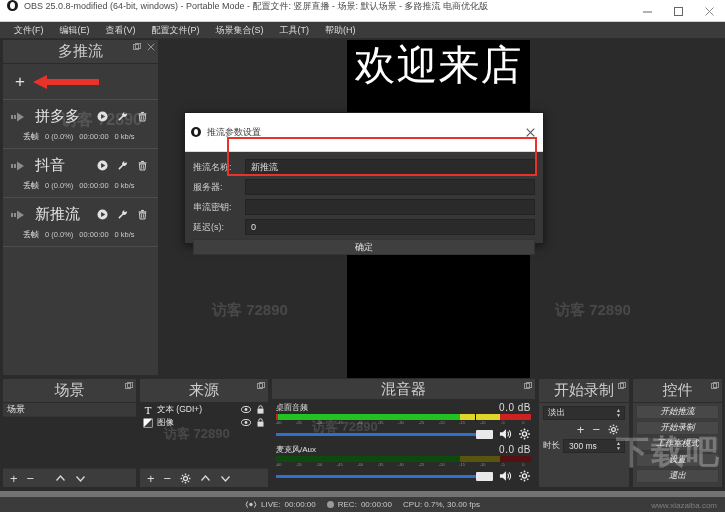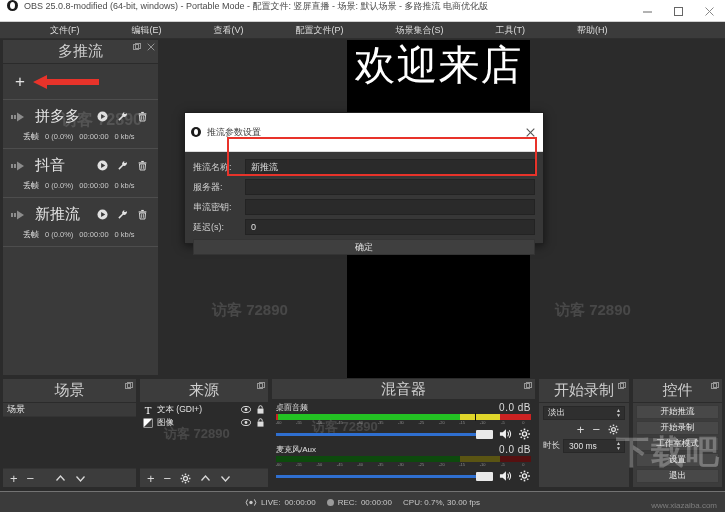--- a/index.html
+++ b/index.html
@@ -38,21 +38,21 @@
   }
   .tb-btn svg { display: block; }
 
   
   .menubar {
     position: absolute; left: 0; top: 22px; width: 725px; height: 17px;
     background: #3b3b3b; display: flex; align-items: center;
     padding-left: 6px; border-bottom: 1px solid #2e2e2e;
   }
   .menu-item {
-    font-size: 9px; color: #dedede; padding: 2px 8px; white-space: nowrap; margin-left: 36px;
+    font-size: 9px; color: #dedede; padding: 2px 8px; white-space: nowrap;
   }
 
   
   .dock-header {
     height: 24px; background: #3c3c3c;
     display: flex; align-items: center; justify-content: center;
     position: relative; font-size: 15px; color: #cfcfcf;
     border-bottom: 1px solid #2b2b2b;
   }
   .dock-header .hdr-tools {
@@ -224,31 +224,31 @@
   }
   .tr-dur { display: flex; align-items: center; gap: 3px; margin-top: 2px; }
   .tr-dur-label { font-size: 8.5px; color: #dcdcdc; }
   .tr-dur-input {
     flex: 1; height: 14px; background: #2f2f2f; border: 1px solid #282828;
     display: flex; align-items: center; padding-left: 5px;
     font-size: 8.5px; color: #e0e0e0; position: relative;
   }
 
   .controls { left: 632px; width: 91px; }
-  .ctrl-body { flex: 1; background: #3c3c3c; padding: 2px 3px; display: flex; flex-direction: column; gap: 2px; }
+  .ctrl-body { flex: 1; background: #3c3c3c; padding: 2px 3px; display: flex; flex-direction: column; gap: 2px; font-style: italic; }
   .ctrl-btn {
     height: 14px; background: #484848; border: 1px solid #3a3a3a;
     display: flex; align-items: center; justify-content: center;
     font-size: 8.5px; color: #eaeaea;
   }
 
   
   .statusbar {
     position: absolute; left: 0; top: 491px; width: 725px; height: 21px;
-    background: #3b3b3b; border-top: 1px solid #737373;
+    background: #3b3b3b; border-top: 6px solid #737373;
     display: flex; align-items: center; justify-content: center; gap: 11px;
     font-size: 8px; color: #c9c9c9;
   }
   .st-group { display: flex; align-items: center; gap: 4px; white-space: nowrap; }
   .st-dot { width: 7px; height: 7px; border-radius: 50%; background: #9a9a9a; display: block; }
 </style>
 </head>
 <body>
 
 <div id="app">

